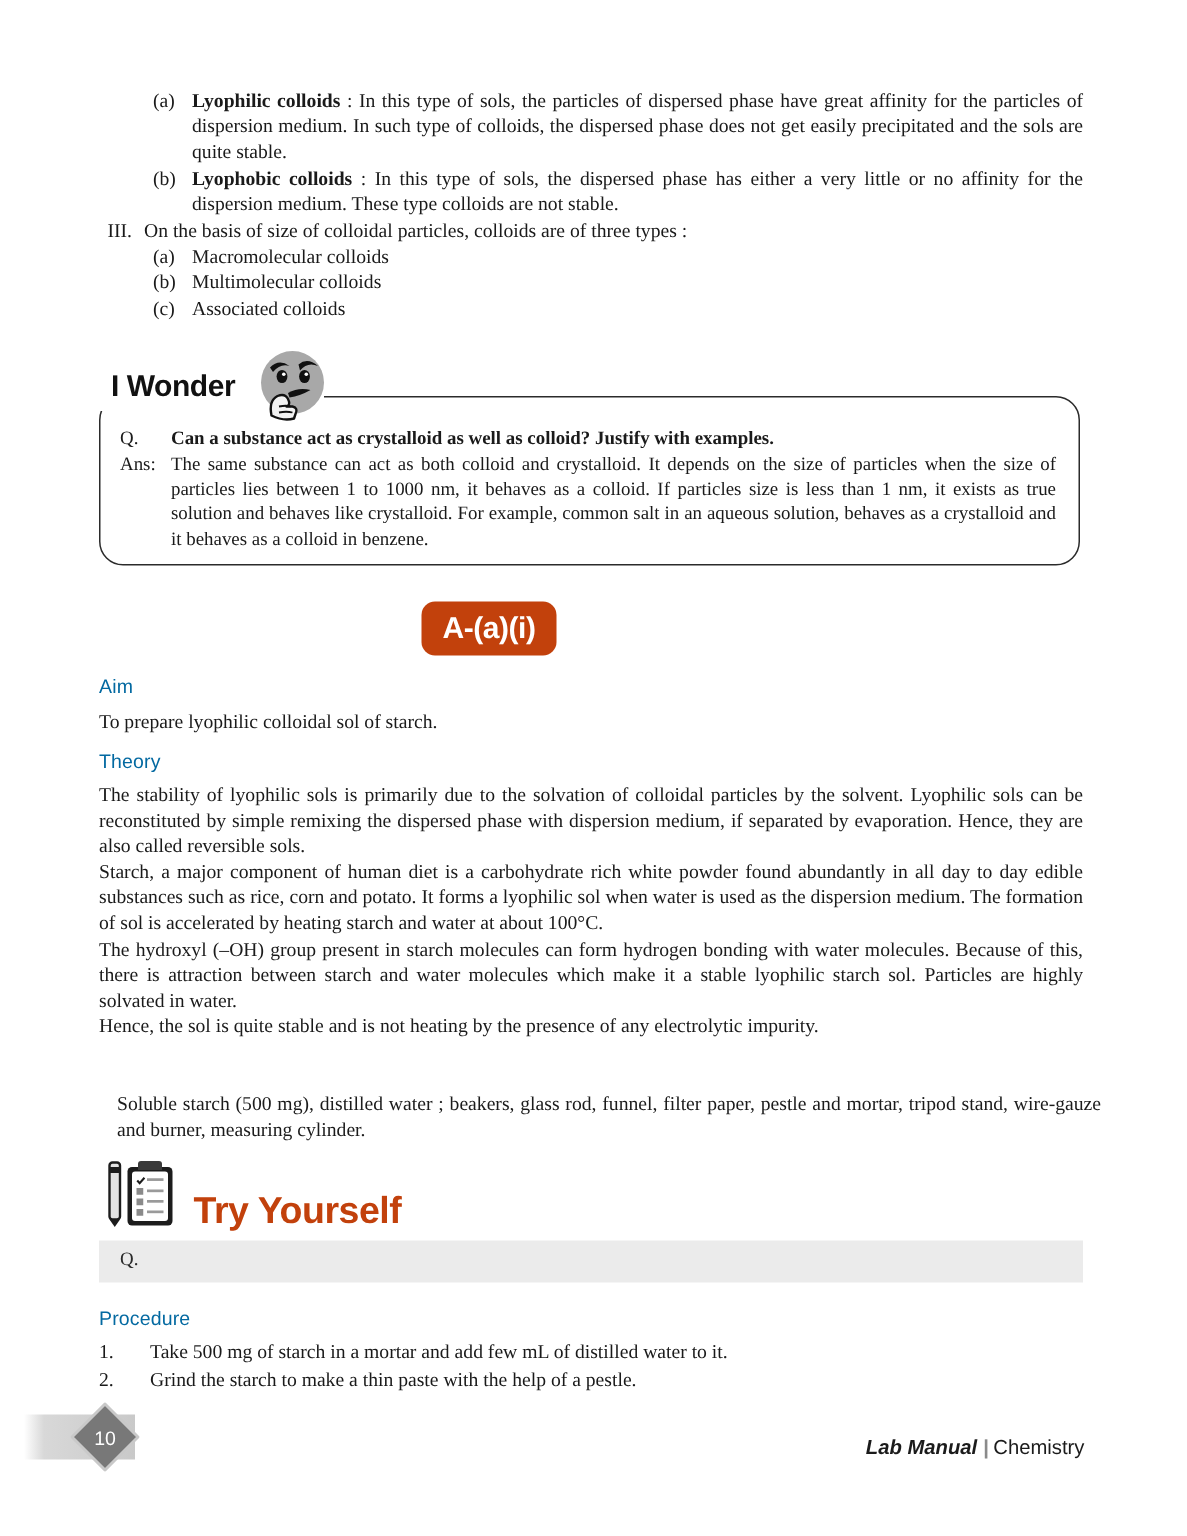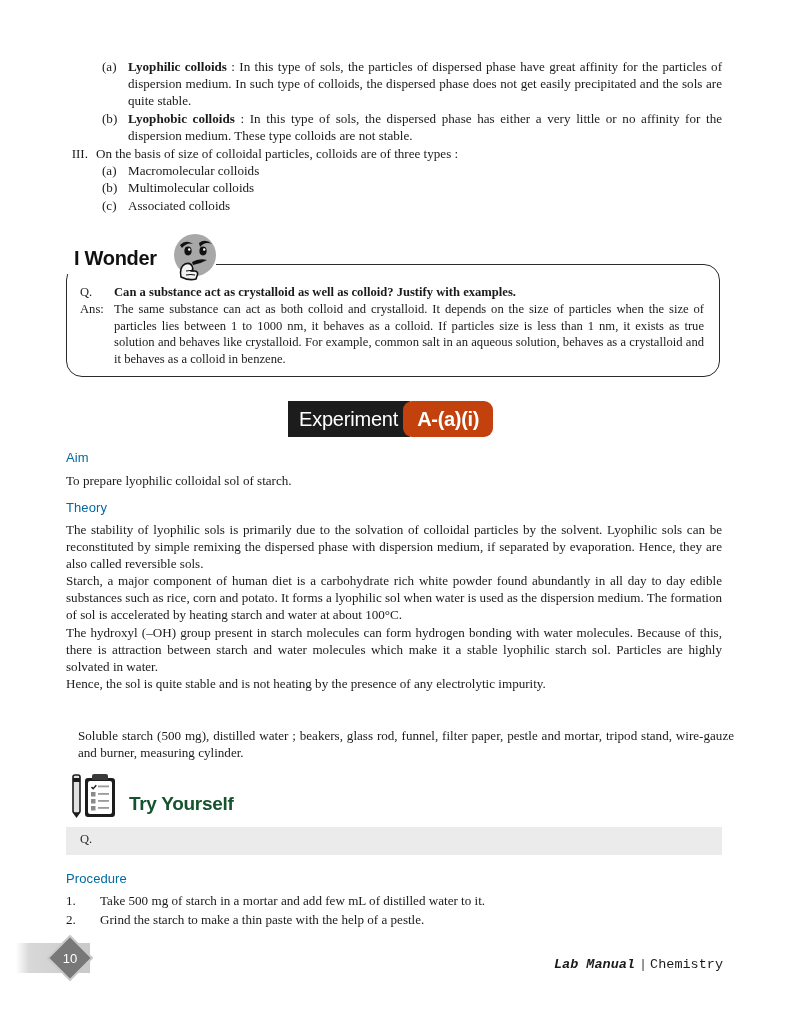--- a/index.html
+++ b/index.html
@@ -217,22 +217,22 @@
     top: 0px;
     width: 60px;
     height: 48px;
   }
   .try-title {
     position: absolute;
     left: 63px;
     top: 21px;
     font-family: "Liberation Sans", sans-serif;
     font-weight: bold;
-    font-size: 19px;
-    color: #14532d;
+    font-size: 25px;
+    color: #c2410c;
     letter-spacing: -0.3px;
   }
   .try-band {
     position: absolute;
     left: 0px;
     top: 55px;
     width: 656px;
     height: 28px;
     background: #ebebeb;
   }
@@ -293,21 +293,21 @@
     align-items: center;
     justify-content: center;
     color: #ffffff;
     font-family: "Liberation Sans", sans-serif;
     font-size: 13px;
   }
   .footer-right {
     position: absolute;
     right: 68px;
     top: 957px;
-    font-family: Liberation Mono, monospace;
+    font-family: Liberation Sans, sans-serif;
     font-size: 13.5px;
     color: #1b1b1b;
     white-space: nowrap;
   }
   .footer-right .lm {
     font-weight: bold;
     font-style: italic;
   }
   .footer-right .sep {
     color: #8a8a8a;
@@ -376,21 +376,20 @@
         <div class="qa-text q">Can a substance act as crystalloid as well as colloid? Justify with examples.</div>
       </div>
       <div class="qa-row">
         <div class="qa-label">Ans:</div>
         <div class="qa-text">The same substance can act as both colloid and crystalloid. It depends on the size of particles when the size of particles lies between 1 to 1000 nm, it behaves as a colloid. If particles size is less than 1 nm, it exists as true solution and behaves like crystalloid. For example, common salt in an aqueous solution, behaves as a crystalloid and it behaves as a colloid in benzene.</div>
       </div>
     </div>
   </div>
 
   <div class="exp-banner">
-    <div class="exp-black">Experiment</div>
     <div class="exp-gray">A-(a)(i)</div>
   </div>
 
   <div class="abs sec-head" style="left:66px; top:450px;">Aim</div>
   <div class="abs para" style="left:66px; top:472px; width:656px;">To prepare lyophilic colloidal sol of starch.</div>
 
   <div class="abs sec-head" style="left:66px; top:500px;">Theory</div>
   <div class="abs para" style="left:66px; top:521px; width:656px;">The stability of lyophilic sols is primarily due to the solvation of colloidal particles by the solvent. Lyophilic sols can be reconstituted by simple remixing the dispersed phase with dispersion medium, if separated by evaporation. Hence, they are also called reversible sols.</div>
   <div class="abs para" style="left:66px; top:572px; width:656px;">Starch, a major component of human diet is a carbohydrate rich white powder found abundantly in all day to day edible substances such as rice, corn and potato. It forms a lyophilic sol when water is used as the dispersion medium. The formation of sol is accelerated by heating starch and water at about 100°C.</div>
   <div class="abs para" style="left:66px; top:624px; width:656px;">The hydroxyl (–OH) group present in starch molecules can form hydrogen bonding with water molecules. Because of this, there is attraction between starch and water molecules which make it a stable lyophilic starch sol. Particles are highly solvated in water.</div>

